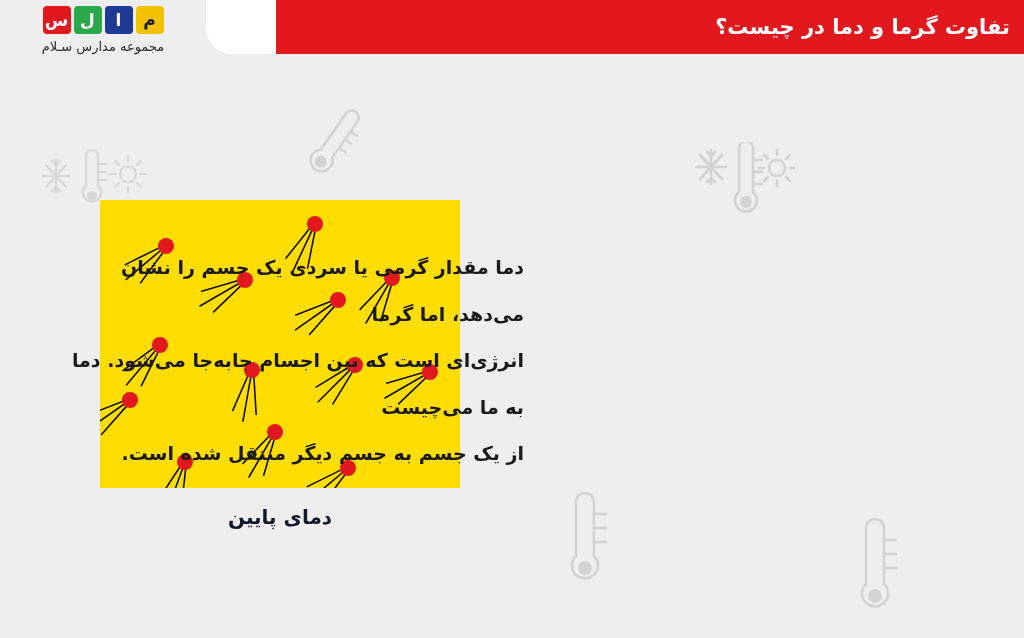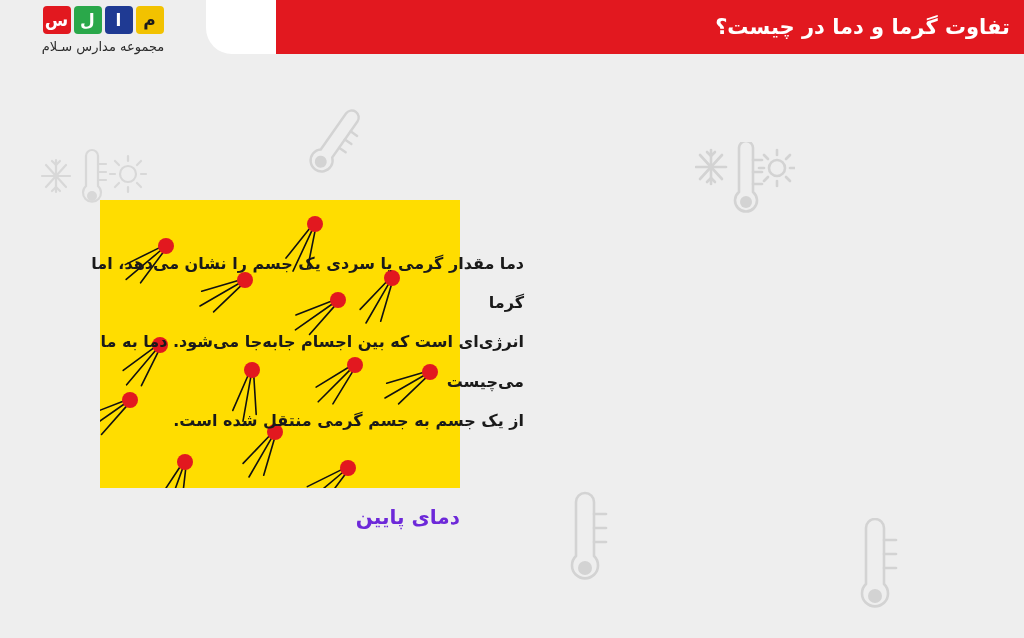--- a/index.html
+++ b/index.html
@@ -101,34 +101,35 @@
     height: 288px;
     background: #ffdd00;
   }
   .particle-svg { display: block; }
 
   .caption-low-temp {
     position: absolute;
     left: 100px;
     top: 505px;
     width: 360px;
-    color: #6d28d9;
+    text-align: center;
+    color: #0f172a;
     font-size: 20px;
     font-weight: bold;
   }
 
   
   .body-text {
     position: absolute;
     right: 500px;
     top: 244px;
     width: 465px;
     text-align: right;
     color: #1a1a1a;
-    font-size: 16px;
+    font-size: 19px;
     line-height: 2.45;
     font-weight: bold;
     direction: rtl;
   }
   .body-text p { margin: 0; }
 
   
   .deco {
     position: absolute;
     color: #d3d3d3;
@@ -331,14 +332,14 @@
         <line x1="240.6" y1="270.1" x2="207.3" y2="286.6" stroke="#111111" stroke-width="1.6" stroke-linecap="round"></line>
         <circle cx="248" cy="268" r="8" fill="#e2181f"></circle>
       </g>
     </svg>
 </div>
 <div class="caption-low-temp">دمای پایین</div>
 
 <div class="body-text">
   <p>دما مقدار گرمی یا سردی یک جسم را نشان می‌دهد، اما گرما</p>
   <p>انرژی‌ای است که بین اجسام جابه‌جا می‌شود. دما به ما می‌چیست</p>
-  <p>از یک جسم به جسم گرمی منتقل شده است.</p>
+  <p>از یک جسم به جسم دیگر منتقل شده است.</p>
 </div>
 
 </body></html>

